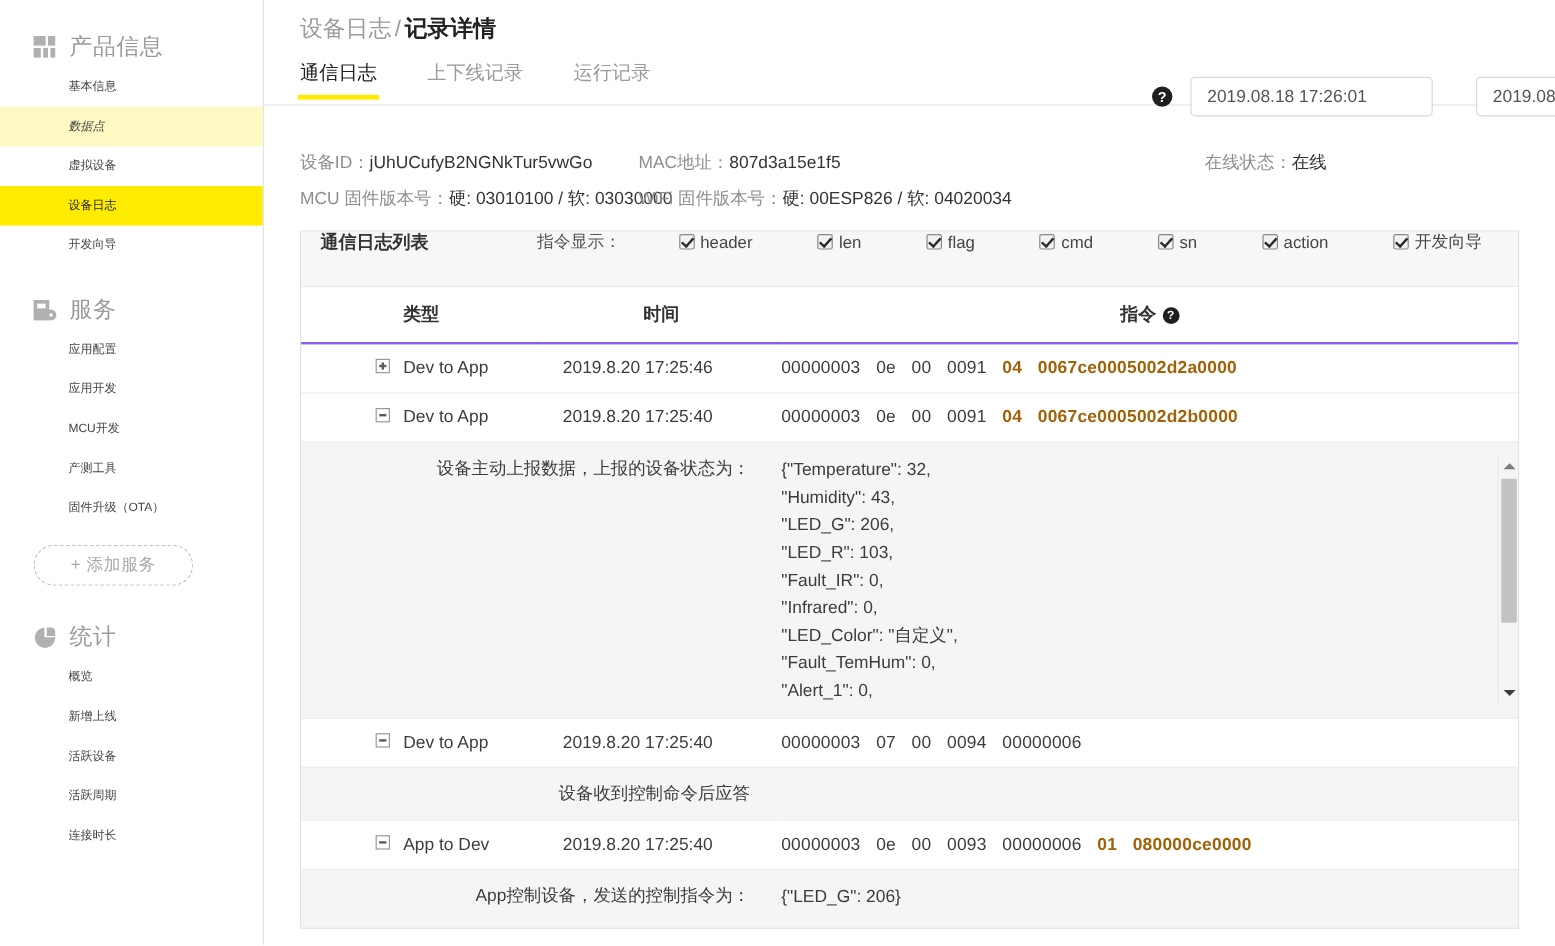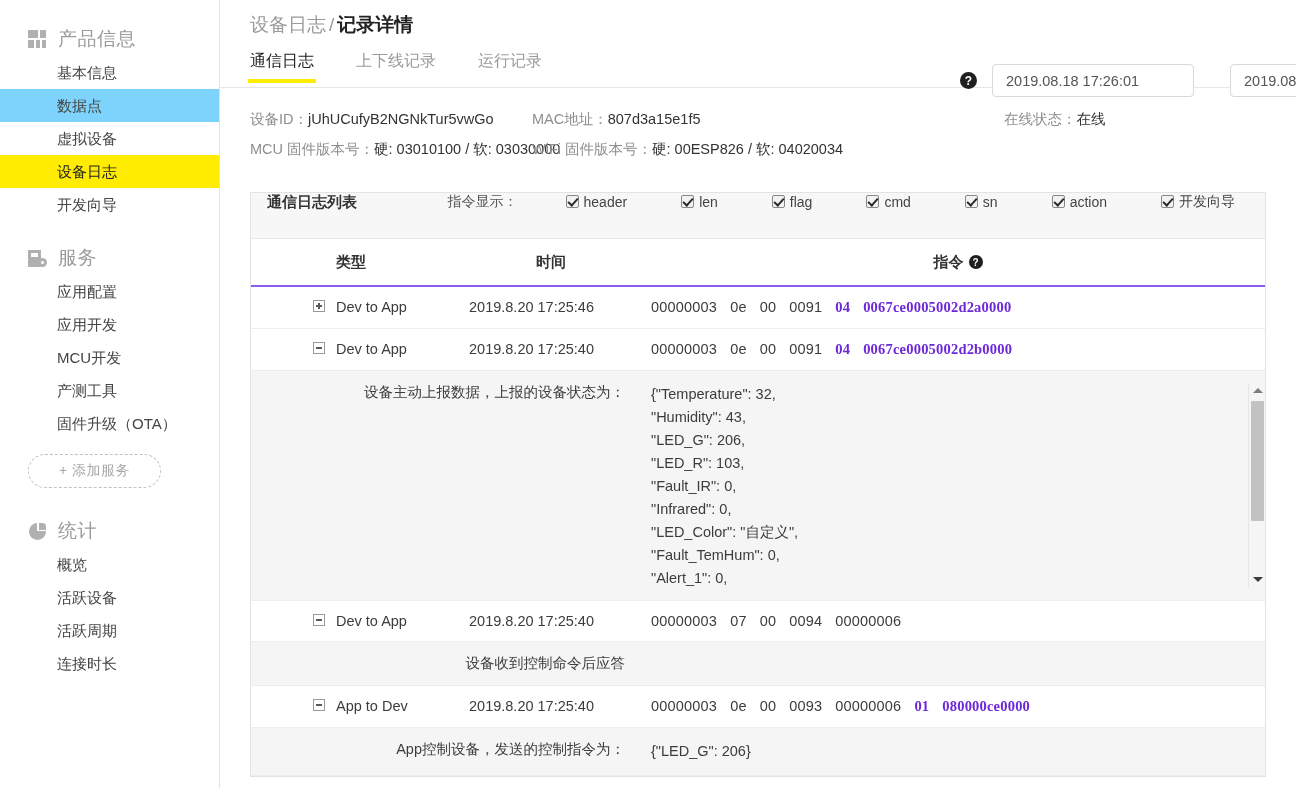--- a/index.html
+++ b/index.html
@@ -51,24 +51,24 @@
   .icon-service i:nth-child(4){ left:13px; top:12px; width:3px; height:3px; border-radius:50%; background:#fff; }
   
   .icon-stats i { position:absolute; display:block; }
   .icon-stats i:nth-child(1){ left:1px; top:1px; width:17px; height:17px; border-radius:50%; background:#b0b0b0; }
   .icon-stats i:nth-child(2){ left:9px; top:0px; width:10px; height:9px; background:#ffffff; }
   .icon-stats i:nth-child(3){ left:11px; top:1px; width:7px; height:7px; border-radius:0 50% 0 0; background:#b0b0b0; }
 
   .nav-item {
     padding: 0 0 0 57px;
     height: 33px; line-height: 33px;
-    font-size: 15px; color: #444;
+    font-size: 10px; color: #444;
     cursor: pointer; white-space: nowrap;
   }
-  .nav-item.selected { background: #7dd3fc; }
+  .nav-item.selected { background: #fef9c3; font-style: italic; }
   .nav-item.active { background: #ffec00; color: #222; }
 
   .add-service-wrap { padding: 14px 0 6px 28px; }
   .add-service-btn {
     display: inline-flex; align-items: center; justify-content: center;
     width: 133px; height: 34px;
     border: 1px dashed #c2c2c2; border-radius: 17px;
     color: #a8a8a8; font-size: 14px; background: #fff; cursor: pointer;
     letter-spacing: .5px;
   }
@@ -127,21 +127,21 @@
     font-family: "Liberation Sans", sans-serif;
     outline: none;
   }
 
   .meta {
     margin: 22px 0 0 30px;
     font-size: 14.5px; color: #5a5a5a;
   }
   .meta-row { display: flex; align-items: baseline; height: 30px; }
   .meta-col { white-space: nowrap; }
-  .meta-col.c1 { width: 282px; }
+  .meta-col.c1 { width: 282px; margin-top: 16px; }
   .meta-col.c2 { width: 472px; }
   .meta-lbl { color: #8e8e8e; }
   .meta-val { color: #333; }
 
   
   .panel {
     margin: 22px 30px 0 30px;
     border: 1px solid #e3e3e3;
     background: #fff;
   }
@@ -201,21 +201,21 @@
   .expander:before {
     content: ""; position: absolute; left: 2px; top: 4px;
     width: 6px; height: 2px; background: #5a5a5a;
   }
   .expander.plus:after {
     content: ""; position: absolute; left: 4px; top: 2px;
     width: 2px; height: 6px; background: #5a5a5a;
   }
   .hex { white-space: nowrap; letter-spacing: .2px; }
   .hex span { margin-right: 13px; }
-  .hex .b { font-weight: bold; color: #6d28d9; font-family: Liberation Serif, serif; }
+  .hex .b { font-weight: bold; color: #a16207; }
   .hex .payload { margin-right: 0; }
 
   tr.row-detail td {
     background: #f5f5f5; border-bottom: 1px solid #ededed;
     vertical-align: top; padding: 12px 0;
   }
   .detail-text {
     text-align: right; padding-right: 26px;
     font-size: 14.5px; color: #3c3c3c;
   }
@@ -300,20 +300,21 @@
     <div class="nav-group">
       <div class="group-head">
         <span class="group-icon icon-stats">
             <i></i>
             <i></i>
             <i></i>
           </span>
         <span>统计</span>
       </div>
       <div class="nav-item">概览</div>
+      <div class="nav-item">新增上线</div>
       <div class="nav-item">活跃设备</div>
       <div class="nav-item">活跃周期</div>
       <div class="nav-item">连接时长</div>
     </div>
 
   </aside>
 
   <section class="main">
 
     <div class="crumbs">

